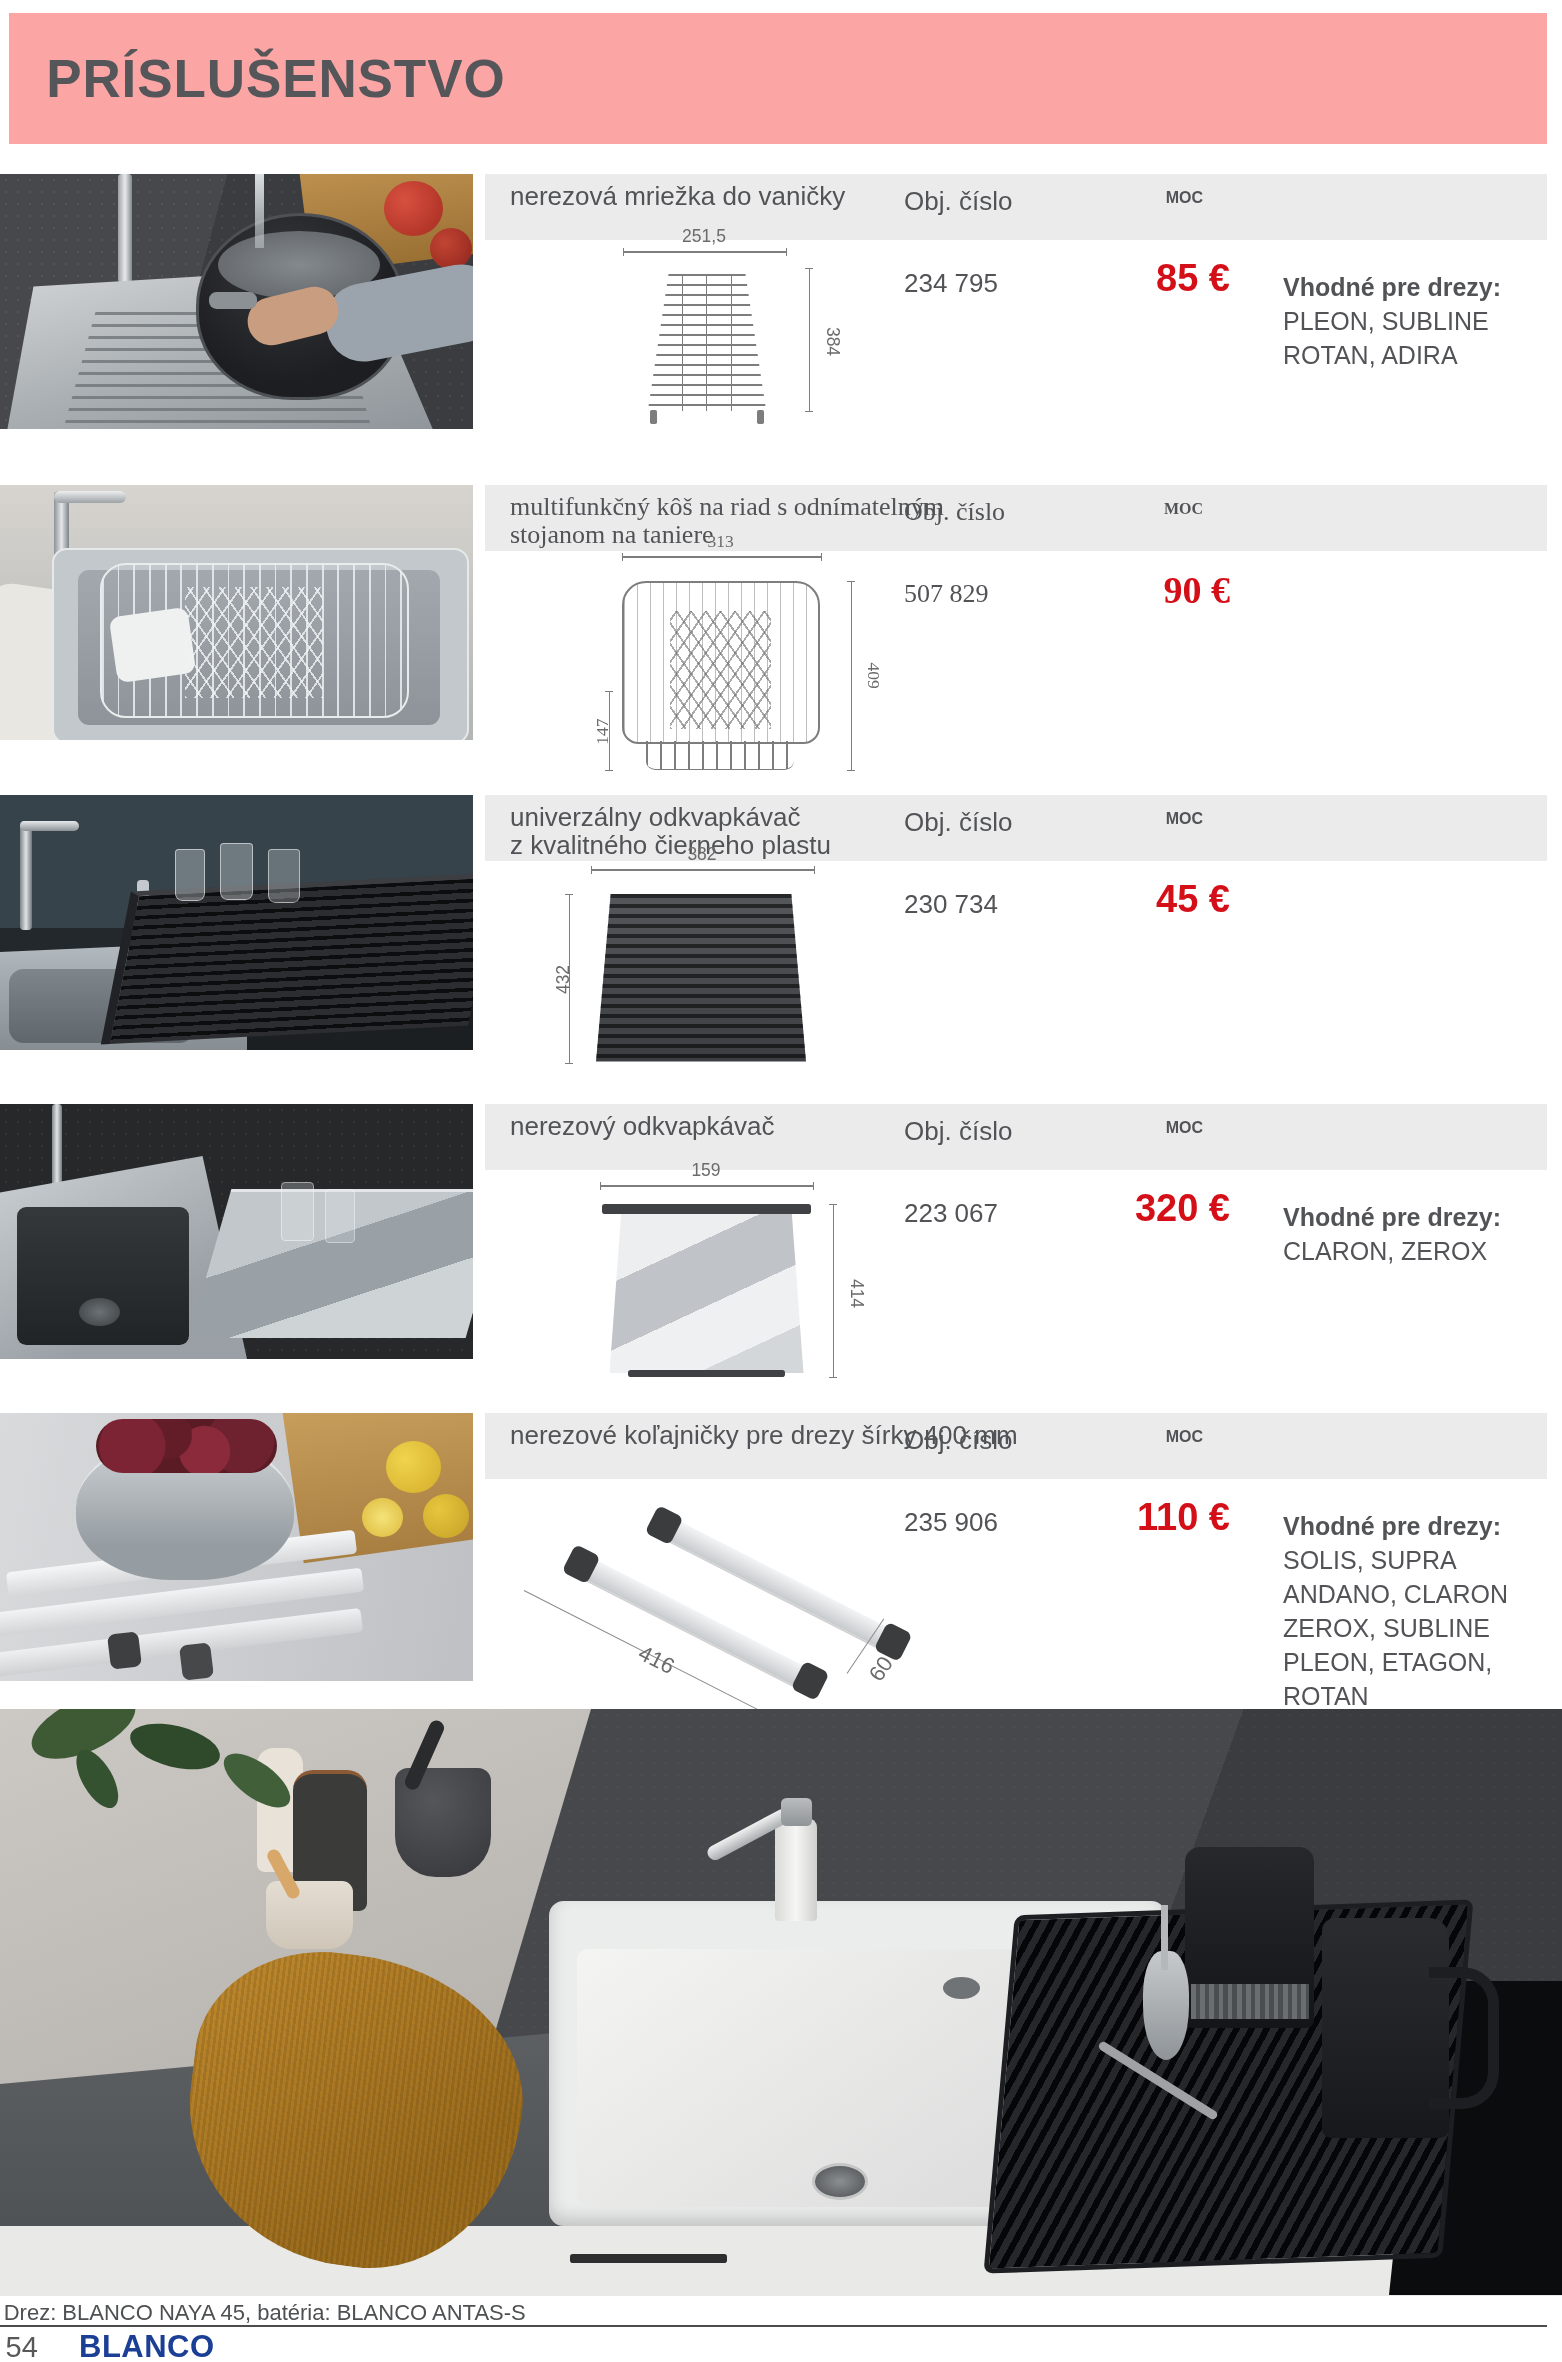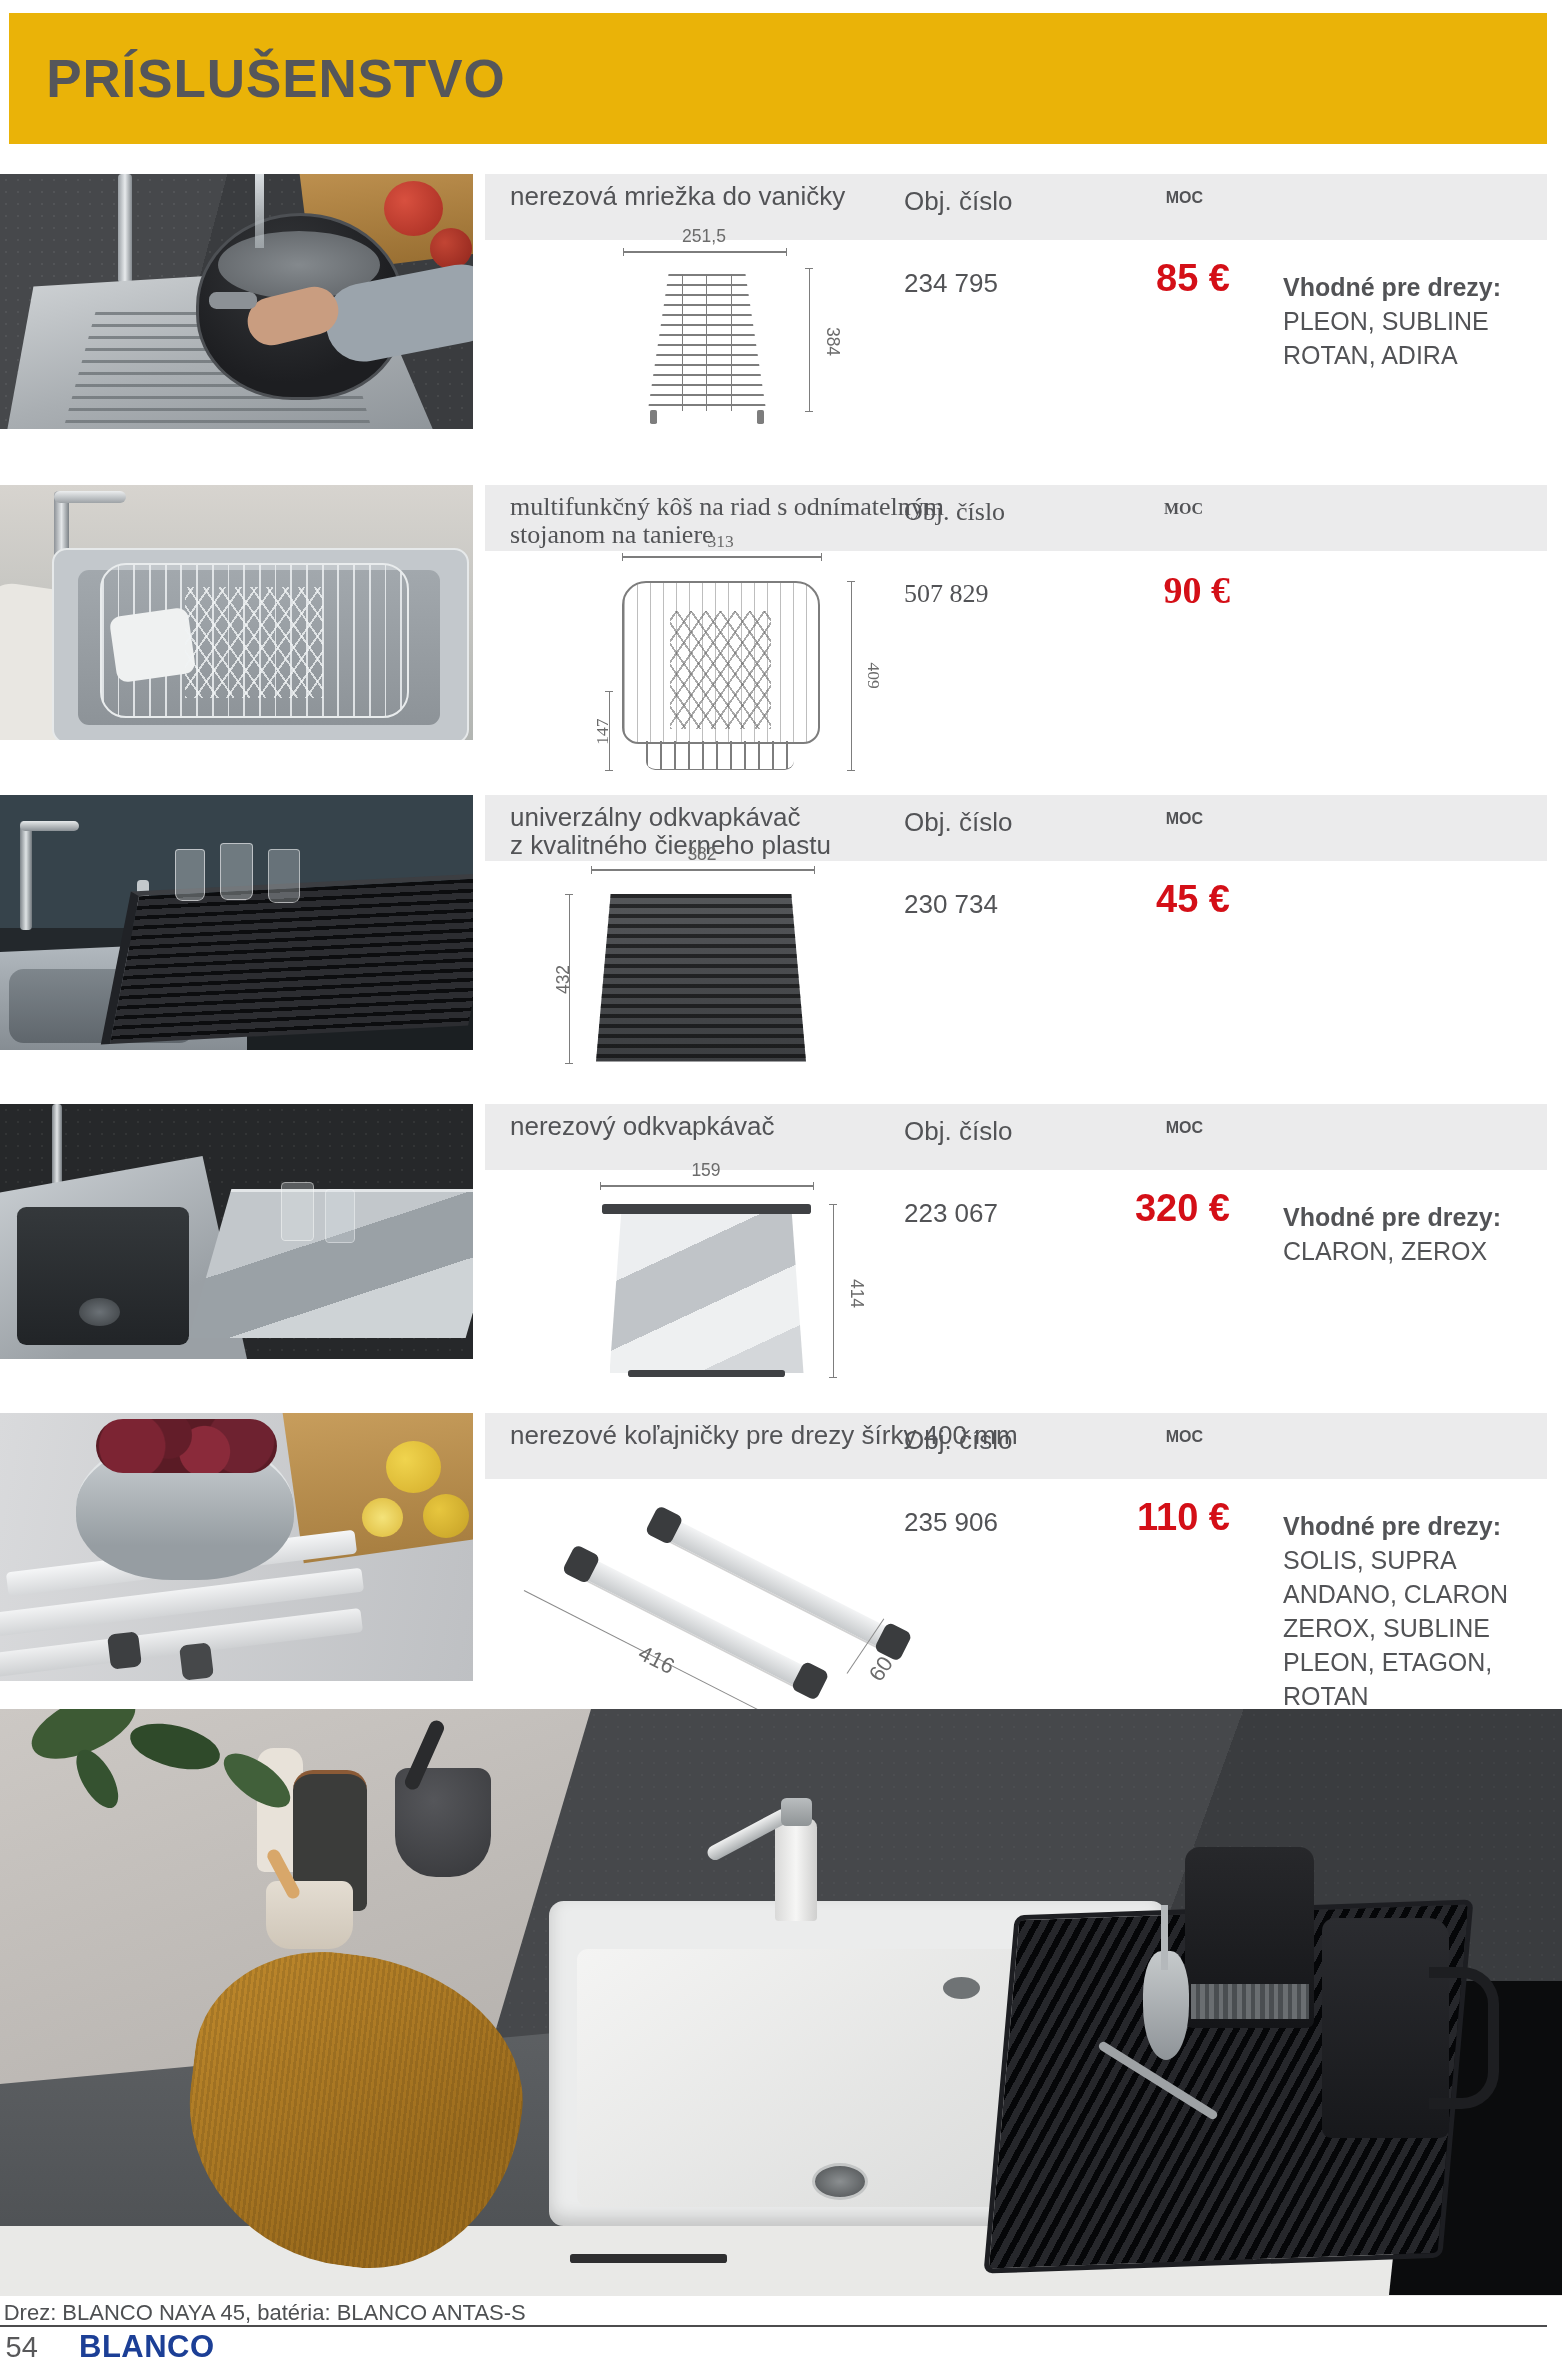--- a/index.html
+++ b/index.html
@@ -1,19 +1,19 @@
 <!DOCTYPE html>
 <html style="font-size:14.8px"><head>
 <meta charset="utf-8">
 <style>
   html,body{margin:0;padding:0;background:#fff;}
   .page{position:relative;width:1563px;height:2363px;background:#fff;overflow:hidden;
         font-family:"Liberation Sans",sans-serif;color:#4e5052;}
   
-  .titlebar{position:absolute;left:9.2px;top:13px;width:1538px;height:131px;background:#eab308;
+  .titlebar{position:absolute;left:9.2px;top:13px;width:1538px;height:131px;background:#fca5a5;
             display:flex;align-items:center;padding-left:37px;box-sizing:border-box;}
   .t-bold{font-size:53px;font-weight:bold;color:#55565a;letter-spacing:0.9px;}
   .t-reg{font-size:53px;font-weight:400;color:#55565a;margin-left:14.8px;letter-spacing:0.9px;white-space:pre;}
   
   .row{position:absolute;left:0;width:1563px;height:310px;}
   .photo{position:absolute;left:0;top:0;width:473px;height:255px;overflow:hidden;}
   .band{position:absolute;left:485px;top:0;width:1062px;height:66px;background:#ebebec;}
   .pname{position:absolute;left:510px;top:8.3px;font-size:26px;line-height:28px;color:#525356;}
   .pname span{display:block;}
   .pname span:empty{display:none;}

